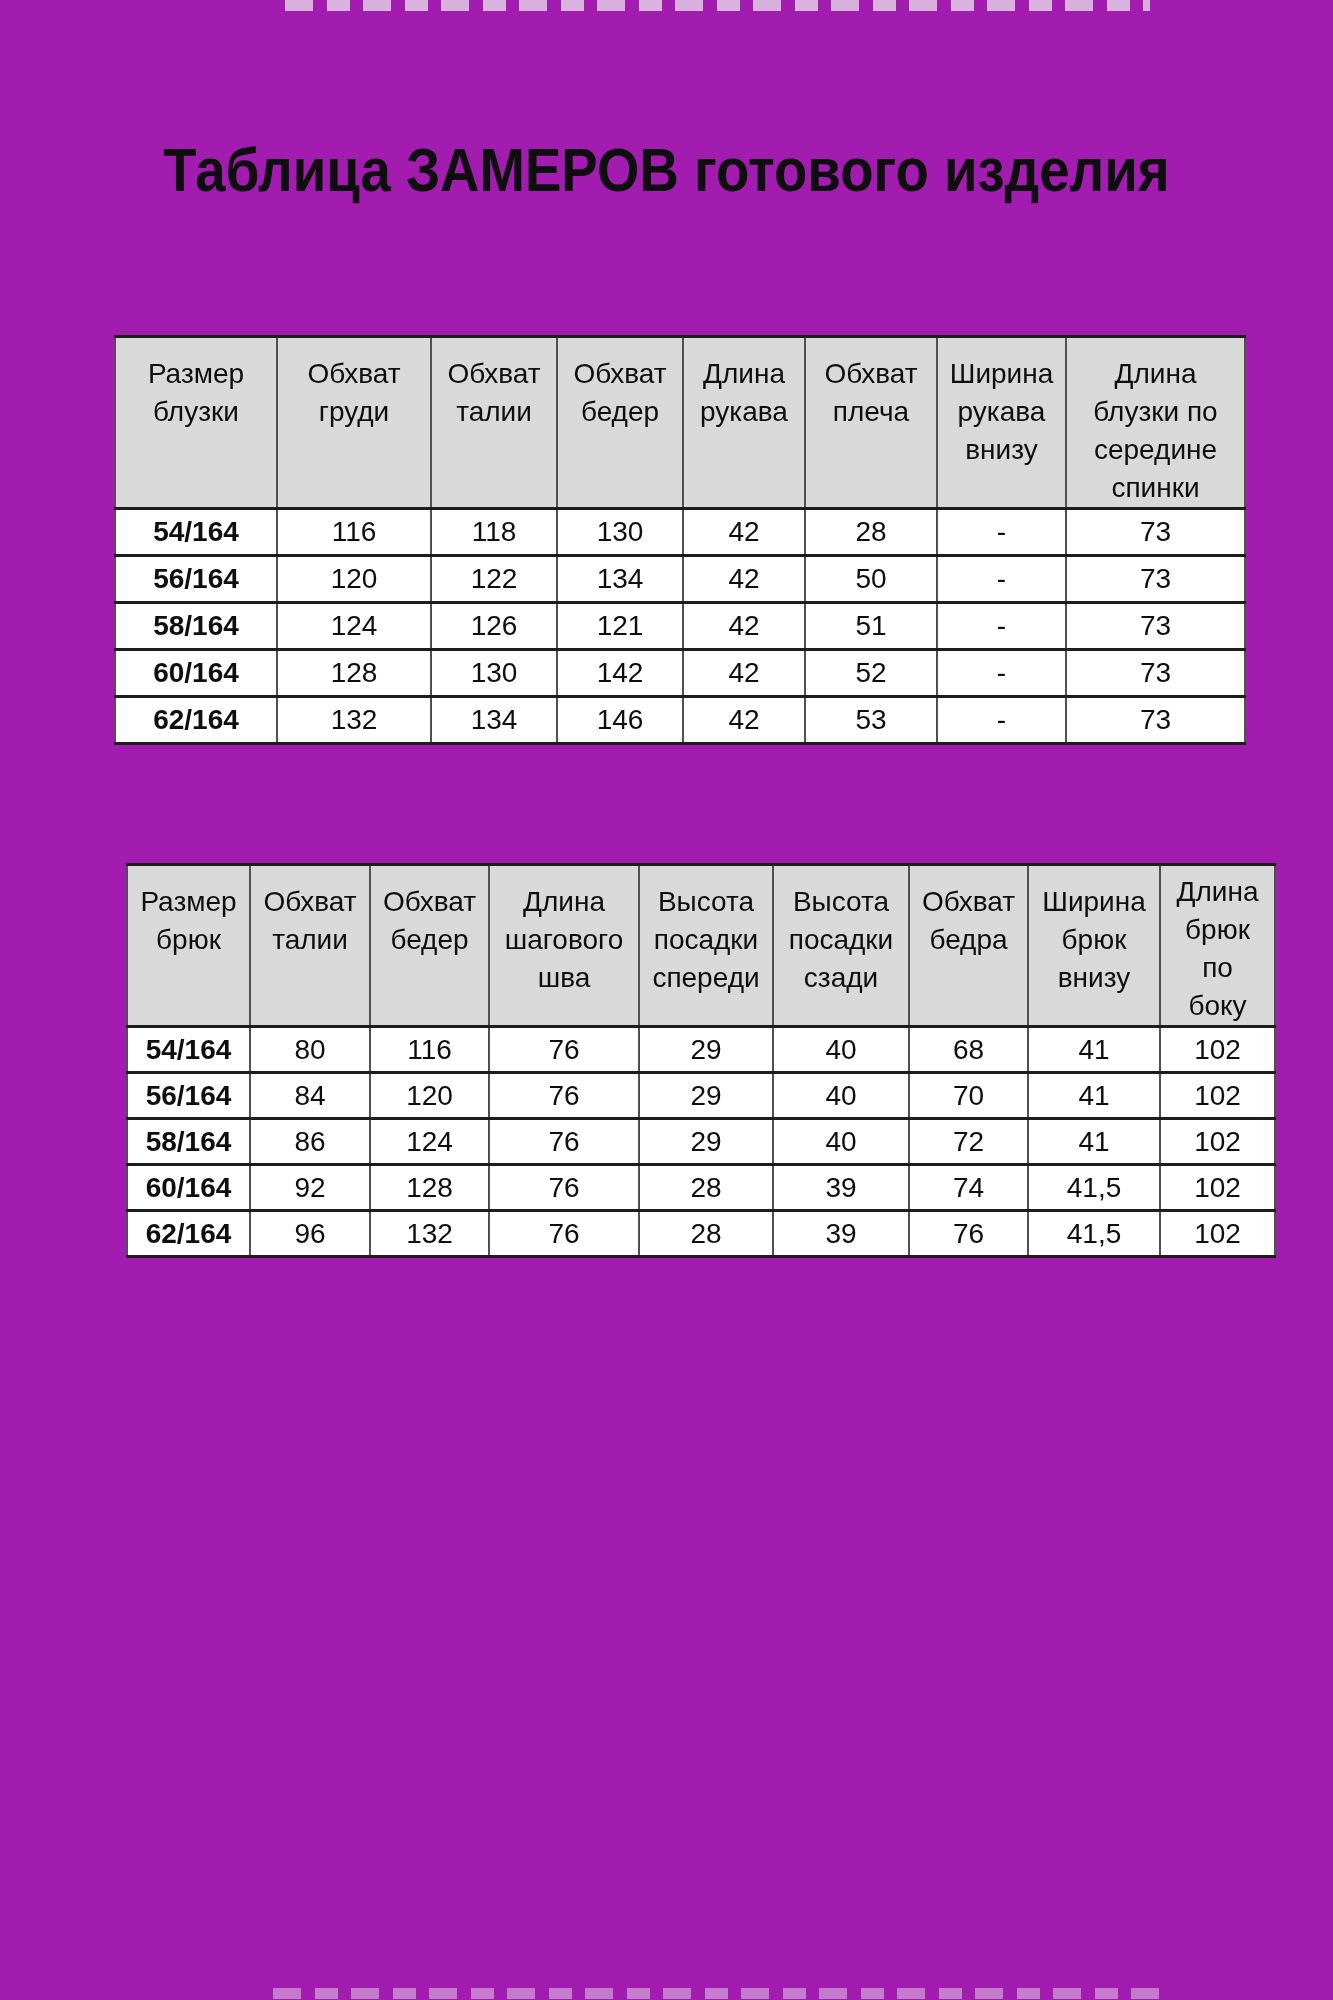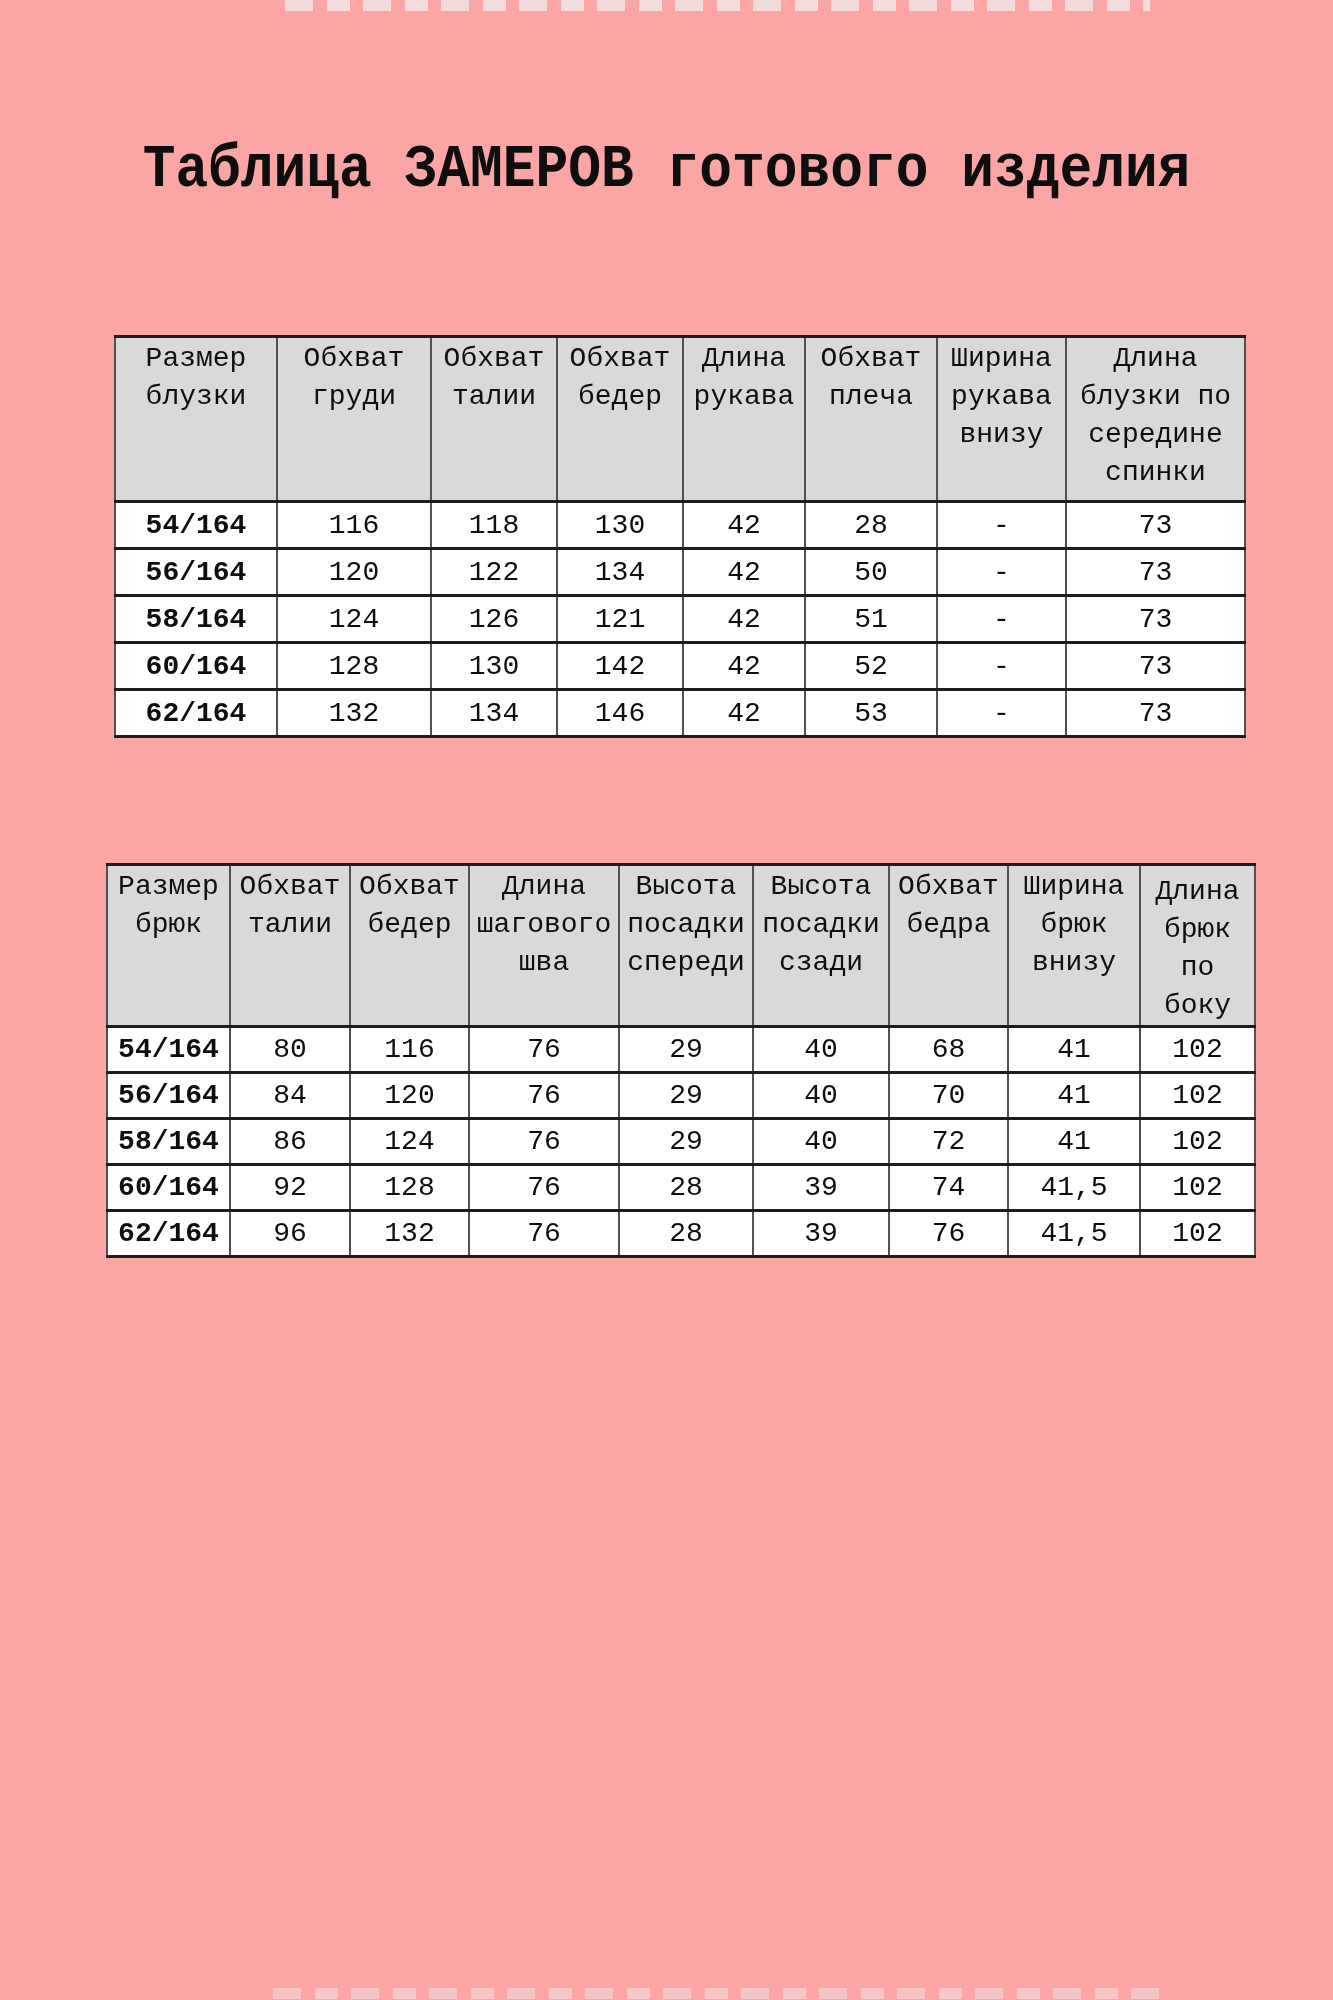--- a/index.html
+++ b/index.html
@@ -4,22 +4,22 @@
 <style>
   html, body {
     margin: 0;
     padding: 0;
     background: #ffffff;
   }
   .page {
     position: relative;
     width: 1333px;
     height: 2000px;
-    background: #fca5a5;
-    font-family: Liberation Mono, monospace;
+    background: #a21caf;
+    font-family: Liberation Sans, sans-serif;
     color: #0e0e0e;
     overflow: hidden;
   }
   
   .artifact {
     position: absolute;
     height: 11px;
     opacity: 0.7;
     background: repeating-linear-gradient(90deg,
       transparent 0px, transparent 13px,
@@ -48,37 +48,37 @@
 
   table.meas-table {
     position: absolute;
     border-collapse: collapse;
     table-layout: fixed;
     background: #ffffff;
     font-size: 28px;
     color: #0e0e0e;
   }
   table.t1 { left: 114px; top: 335px; width: 1130px; }
-  table.t2 { left: 106px; top: 863px; width: 1148px; }
+  table.t2 { left: 126px; top: 863px; width: 1148px; }
 
   .meas-table th, .meas-table td {
     border-left: 2px solid #505050;
     border-right: 2px solid #505050;
     border-top: 3px solid #1d1d1d;
     border-bottom: 3px solid #1d1d1d;
     text-align: center;
     padding: 0 6px;
     overflow: hidden;
   }
   .meas-table thead th {
     background: #d9d9d9;
     vertical-align: top;
     font-weight: 400;
     line-height: 38px;
-    padding-top: 2px;
+    padding-top: 17px;
   }
   .t2 thead th:last-child { padding: 7px 14px 0 14px; }
 
   .t1 thead tr { height: 165px; }
   .t2 thead tr { height: 157px; }
   .t1 tbody tr { height: 47px; }
   .t2 tbody tr { height: 46px; }
 
   .meas-table tbody td { vertical-align: middle; font-weight: 400; }
   .meas-table tbody td.size-cell { font-weight: 700; margin-top: 16px; }

